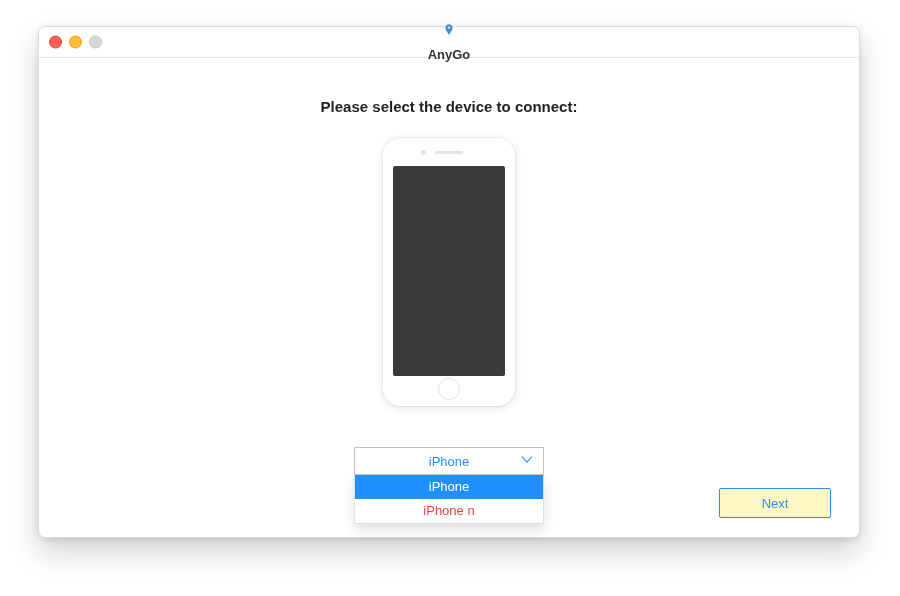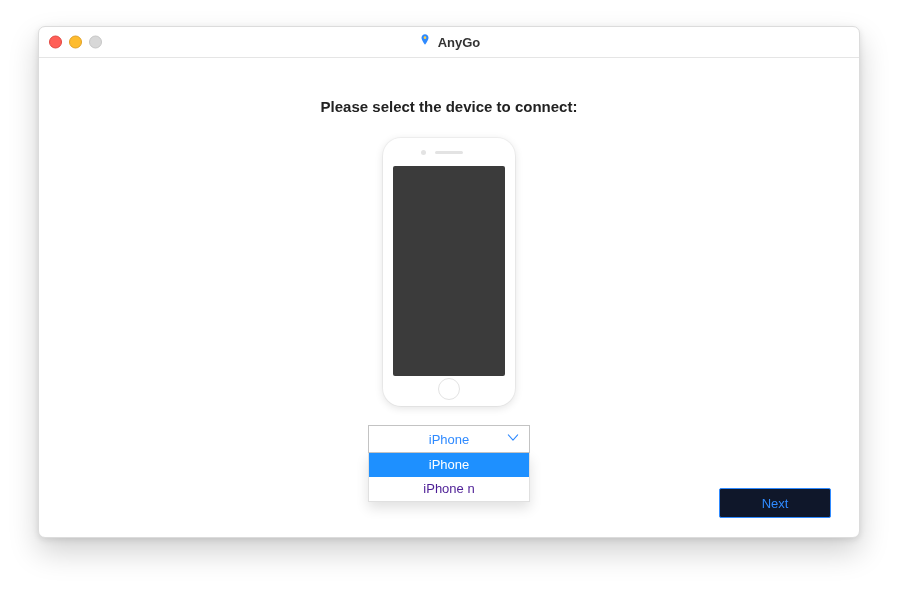--- a/index.html
+++ b/index.html
@@ -55,20 +55,21 @@
     border-radius: 50%;
   }
   .tl-close    { background: #ff5f57; border: 0.5px solid #e24640; }
   .tl-min      { background: #febc2e; border: 0.5px solid #e1a125; }
   .tl-zoom     { background: #d8d8d8; border: 0.5px solid #c6c6c6; }
 
   .title-wrap {
     display: flex;
     align-items: center;
     gap: 6px;
+    flex-direction: column;
   }
   .title-text {
     font-size: 13px;
     font-weight: 600;
     color: #333;
   }
 
   .content {
     position: relative;
     height: calc(100% - 30px);
@@ -136,24 +137,24 @@
     width: 20px;
     height: 20px;
     border-radius: 50%;
     border: 1.5px solid #e3e3e3;
     background: #ffffff;
   }
 
   
   .dropdown {
     position: absolute;
-    top: 367px;
-    left: 50%;
-    transform: translateX(-50%);
-    width: 162px;
+    top: 389px;
+    left: 50%;
+    transform: translateX(-50%);
+    width: 190px;
     z-index: 5;
   }
   .dd-closed {
     height: 26px;
     border: 1px solid #c3c3c3;
     background: #fff;
     display: flex;
     align-items: center;
     justify-content: center;
     font-size: 13px;
@@ -172,38 +173,38 @@
     border-bottom: 1px solid #e0e0e0;
     border-left: 1px solid #e0e0e0;
     box-shadow: 0 6px 12px rgba(0,0,0,0.12);
     background: #fff;
   }
   .dd-item {
     height: 24px;
     line-height: 24px;
     text-align: center;
     font-size: 13px;
-    color: #4c1d95;
+    color: #ef4444;
     cursor: pointer;
   }
   .dd-item.selected {
     background: #1e90ff;
     color: #ffffff;
   }
 
   
   .next-btn {
     position: absolute;
     right: 28px;
     bottom: 20px;
     width: 110px;
     height: 28px;
     border: 1px solid #2f8aff;
     color: #2f8aff;
-    background: #0f172a;
+    background: #fef9c3;
     font-size: 13px;
     display: flex;
     align-items: center;
     justify-content: center;
     cursor: pointer;
     border-radius: 2px;
   }
 </style>
 </head>
 <body>

